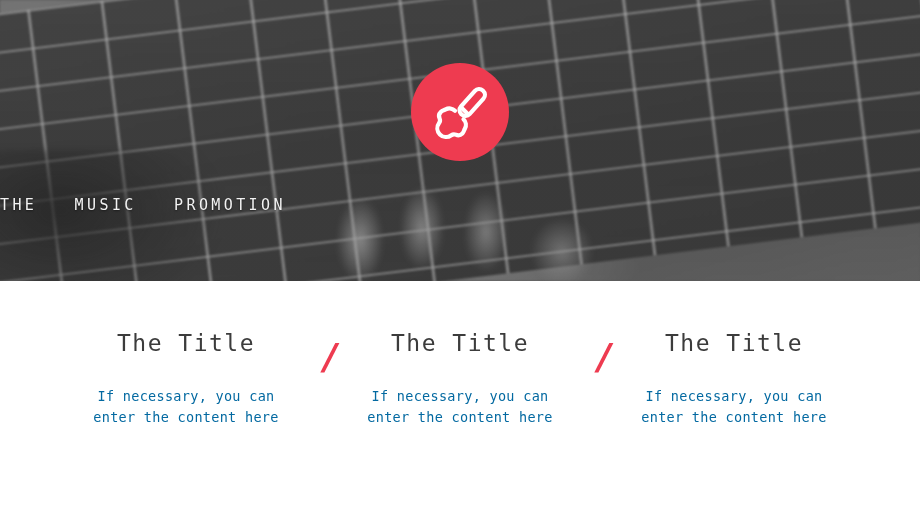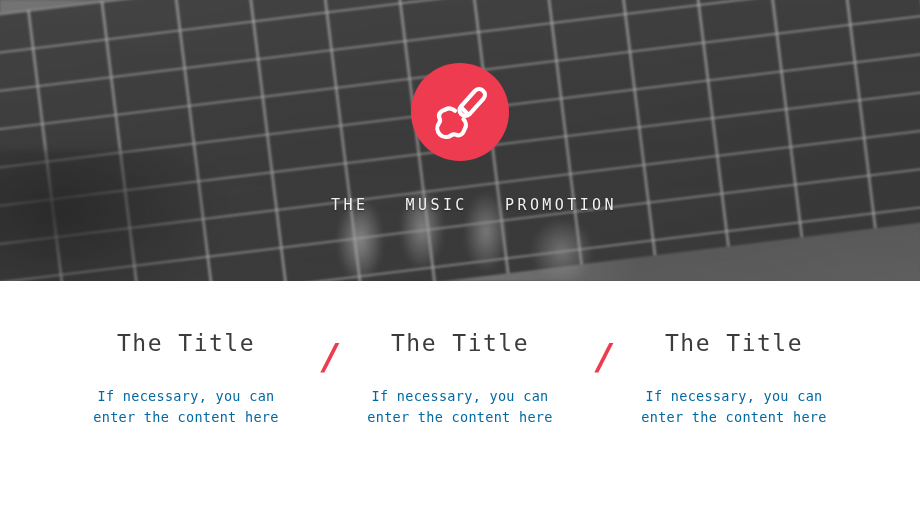--- a/index.html
+++ b/index.html
@@ -104,29 +104,27 @@
     border-radius:50%;
     display:flex; align-items:center; justify-content:center;
     z-index:5;
   }
   .badge svg{ display:block; }
 
   
   .tagline{
     position:absolute;
     left:0; right:0; top:196px;
-    text-align:center;
     z-index:5;
     color:#f2f2f2;
     font-family:"DejaVu Sans Mono", monospace;
     font-size:15px;
     letter-spacing:3.4px;
     white-space:pre;
     text-shadow:0 1px 2px rgba(0,0,0,.45);
-    padding-left:28px;
   }
 
   
   .features{
     position:absolute;
     left:0; top:281px;
     width:920px; height:247px;
     background:#ffffff;
     display:flex;
     align-items:flex-start;

